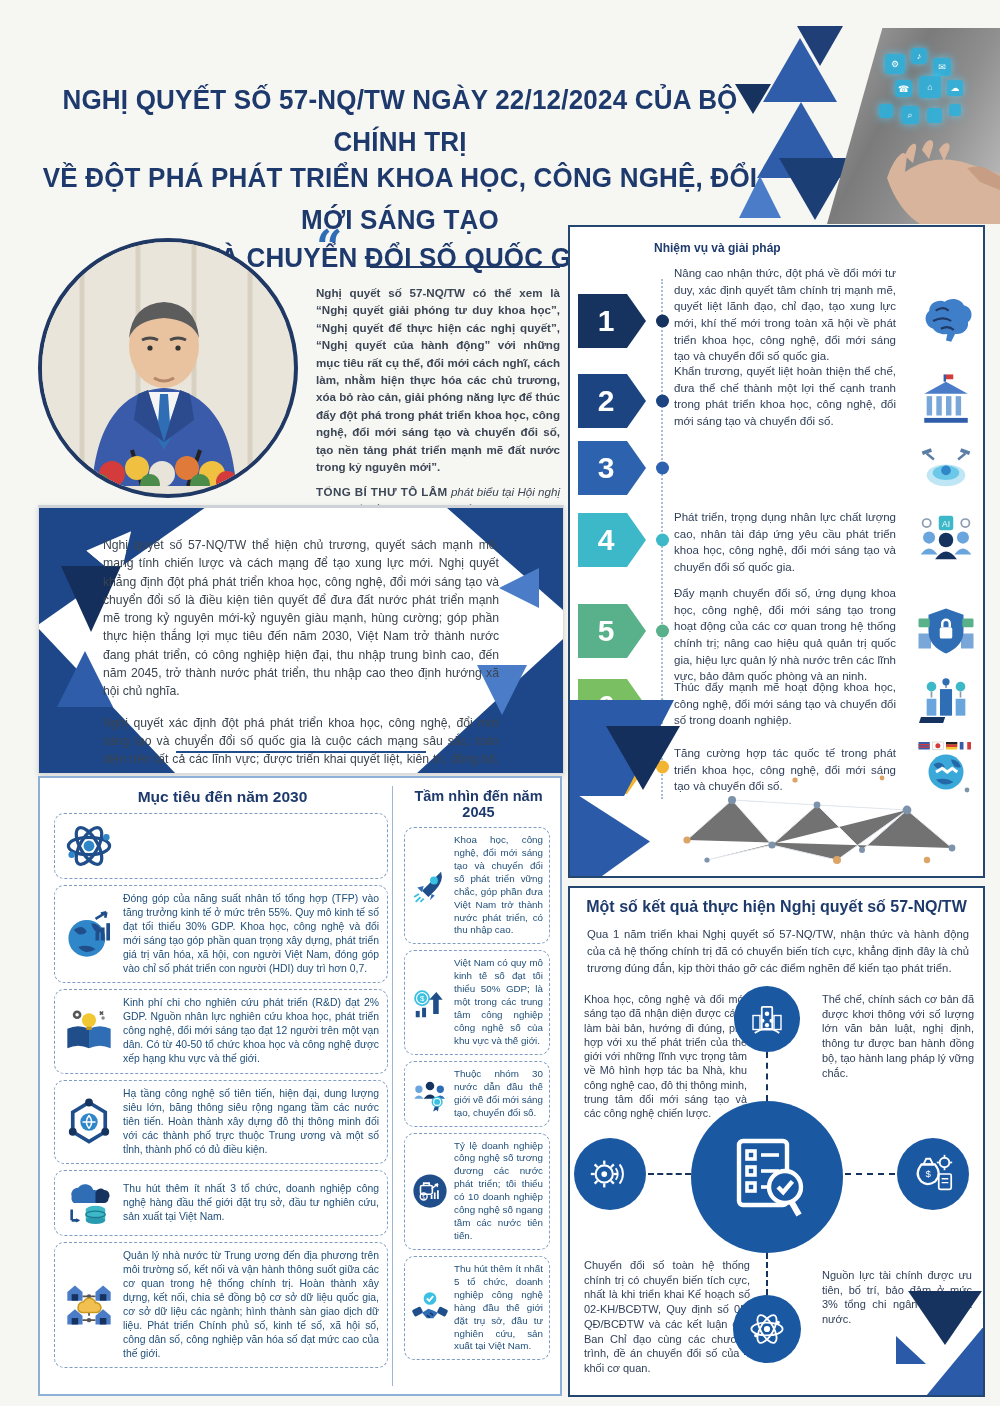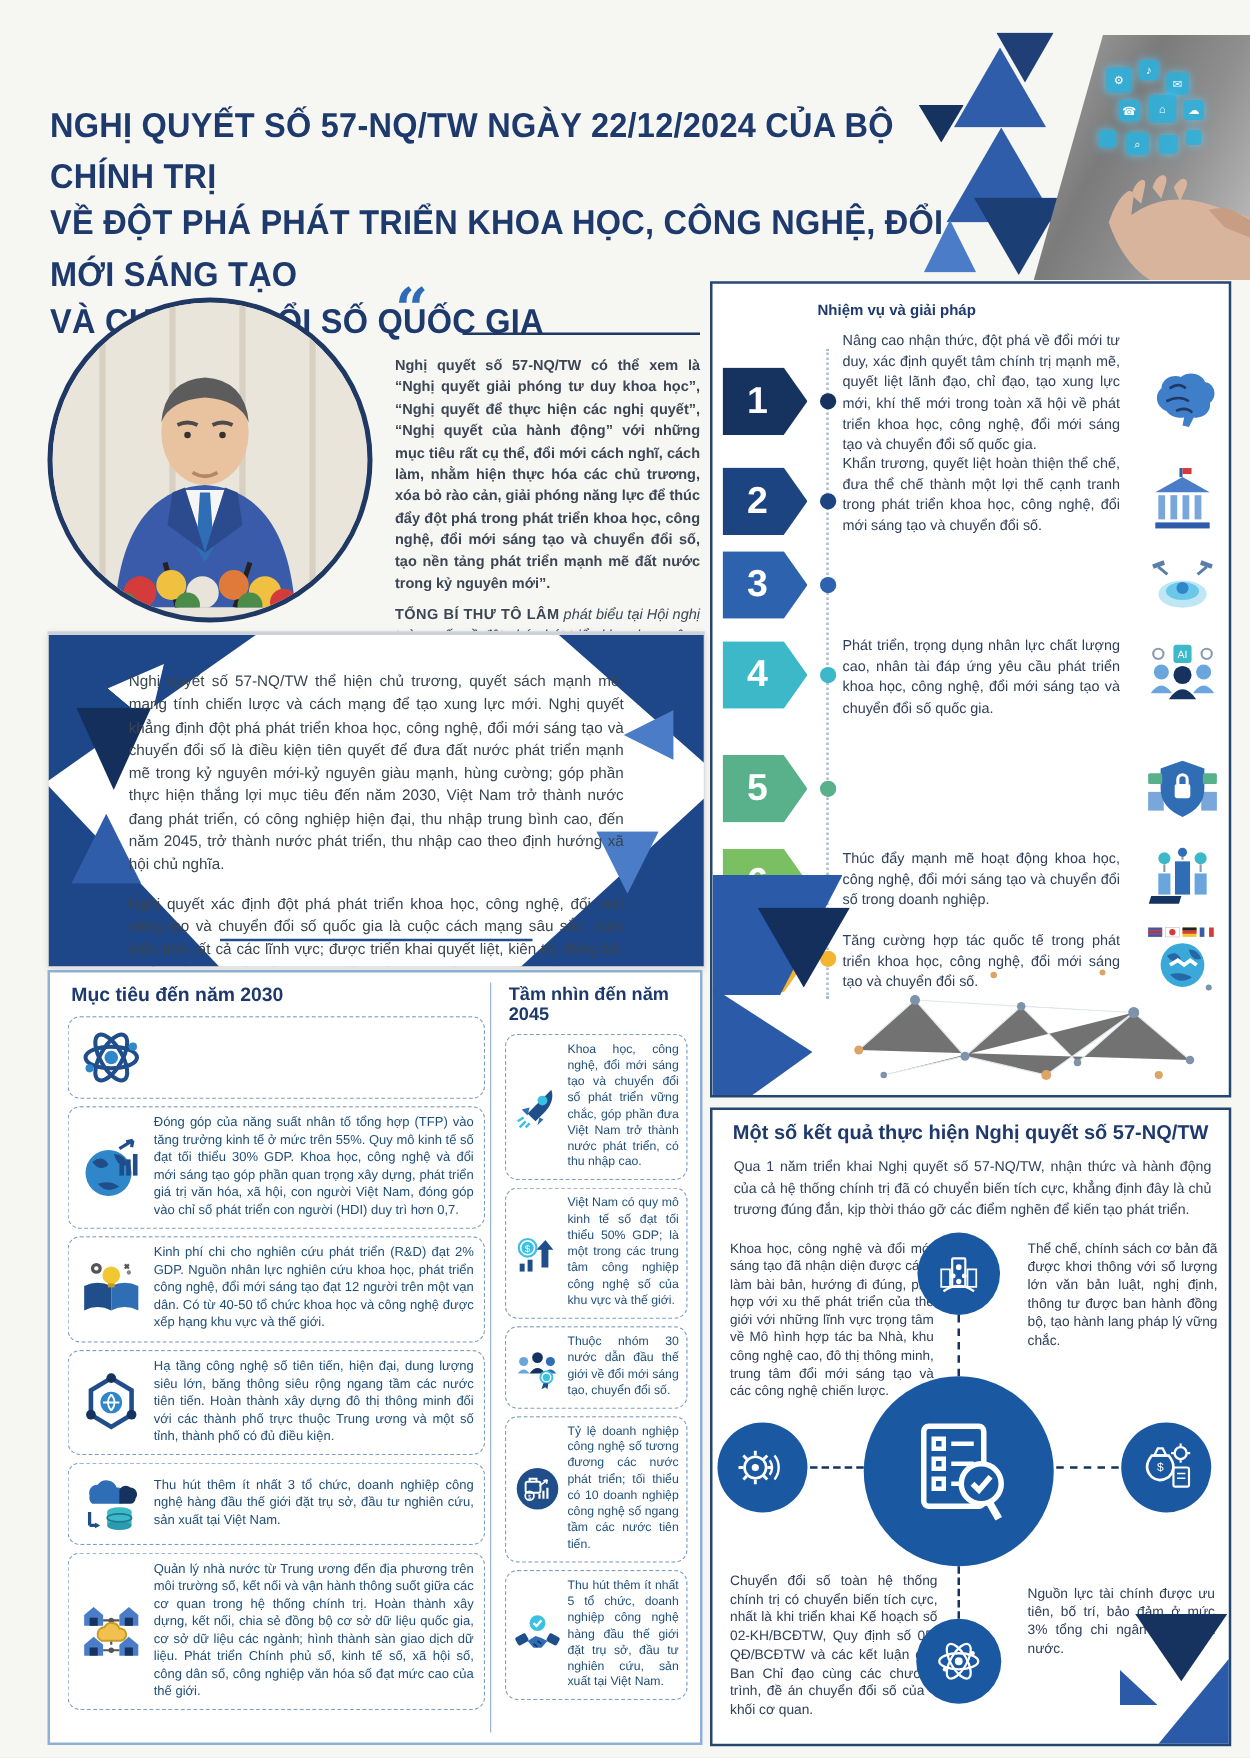--- a/index.html
+++ b/index.html
@@ -1,20 +1,20 @@
 <!DOCTYPE html>
 <html><head>
 <meta charset="utf-8">
 <style>
   html,body{margin:0;padding:0;background:#e9e9e6;}
   .page{position:relative;width:1000px;height:1406px;margin:0 auto;background:#f6f6f3;overflow:hidden;
         font-family:"Liberation Sans",sans-serif;-webkit-font-smoothing:antialiased;}
   i.tri{position:absolute;display:block;}
   
-  .header-title{position:absolute;left:40px;top:82px;width:720px;text-align:left;color:#1e3a6c;font-weight:bold;}
+  .header-title{position:absolute;left:40px;top:82px;width:720px;text-align:center;color:#1e3a6c;font-weight:bold;}
   .header-title .tl{font-size:26px;line-height:39px;letter-spacing:.2px;transform:scaleY(1.06);}
   .hgraf{position:absolute;left:735px;top:26px;width:265px;height:198px;}
   .photo{position:absolute;left:92px;top:2px;width:173px;height:196px;
          clip-path:polygon(32% 0,100% 0,100% 100%,0 100%);
          background:linear-gradient(118deg,#a9a9a9 0%,#7b7b7b 38%,#8f8f8f 62%,#c2c2c2 100%);}
   .appicon{position:absolute;border-radius:3px;background:rgba(42,180,226,.85);color:#fff;
            display:flex;align-items:center;justify-content:center;font-size:9px;
            box-shadow:0 0 8px rgba(80,210,255,.8);}
   
   .portrait{position:absolute;left:38px;top:238px;width:252px;height:252px;border-radius:50%;
@@ -47,21 +47,21 @@
   .ttext{position:absolute;left:104px;top:0;width:222px;font-size:11.5px;line-height:1.45;
          text-align:justify;color:#31405a;}
   .ticon{position:absolute;right:4px;top:50%;transform:translateY(-50%);width:74px;height:74px;
          display:flex;align-items:center;justify-content:center;}
   
   .goals{position:absolute;left:38px;top:776px;width:524px;height:620px;background:#fff;
          border:2px solid #8fb0d6;box-sizing:border-box;overflow:hidden;}
   .gcol{position:absolute;left:14px;top:10px;width:334px;}
   .vcol{position:absolute;left:364px;top:10px;width:146px;}
   .gdiv{position:absolute;left:352px;top:8px;bottom:8px;border-left:1.5px solid #9db6d6;}
-  .ghead{font-size:15.5px;font-weight:bold;color:#1e3a6c;margin:0 0 7px 3px;}
+  .ghead{font-size:15.5px;font-weight:bold;color:#1e3a6c;margin:0 0 7px 3px;text-align:center;}
   .gitem{border:1.6px dashed #7f9dc0;border-radius:10px;padding:6px 8px;display:flex;align-items:center;
          gap:8px;margin-bottom:6px;background:#fff;}
   .gicon{flex:0 0 52px;width:52px;height:52px;}
   .gtext{font-size:10.4px;line-height:1.35;text-align:justify;color:#1f4e79;}
   .vitem{border:1.6px dashed #7f9dc0;border-radius:10px;padding:6px 6px;display:flex;align-items:center;
          gap:5px;margin-bottom:6px;background:#fff;}
   .vicon{flex:0 0 38px;width:38px;height:38px;}
   .vtext{font-size:9.8px;line-height:1.32;text-align:justify;color:#1f4e79;}
   
   .res{position:absolute;left:568px;top:886px;width:417px;height:511px;background:#fff;
@@ -238,20 +238,21 @@
             <path d="M15 40 q9 -13 18 0 z" fill="#16335f"></path>
             <circle cx="8" cy="10" r="3.4" fill="none" stroke="#8a9bb0" stroke-width="1.4"></circle>
             <circle cx="40" cy="10" r="3.4" fill="none" stroke="#8a9bb0" stroke-width="1.4"></circle>
           </svg>
       </span>
     </div>
 
     <div class="trow" style="top:358px;height:92px;">
       <span class="num" style="background:#58b18a;">5</span>
       <span class="bullet" style="background:#58b18a;"></span>
+      <div class="ttext">Đẩy mạnh chuyển đổi số, ứng dụng khoa học, công nghệ, đổi mới sáng tạo trong hoạt động của các cơ quan trong hệ thống chính trị; nâng cao hiệu quả quản trị quốc gia, hiệu lực quản lý nhà nước trên các lĩnh vực, bảo đảm quốc phòng và an ninh.</div>
       <span class="ticon">
         <svg width="60" height="60" viewBox="0 0 48 48">
             <rect x="2" y="26" width="10" height="12" fill="#7aa7d9"></rect>
             <rect x="36" y="26" width="10" height="12" fill="#7aa7d9"></rect>
             <path d="M24 6 L38 11 V24 Q38 36 24 42 Q10 36 10 24 V11 Z" fill="#2f6db5"></path>
             <rect x="19" y="21" width="10" height="9" rx="1.5" fill="#fff"></rect>
             <path d="M21 21 v-3 a3 3 0 0 1 6 0 v3" stroke="#fff" stroke-width="2" fill="none"></path>
             <rect x="2" y="14" width="9" height="7" rx="1" fill="#58b18a"></rect>
             <rect x="37" y="14" width="9" height="7" rx="1" fill="#58b18a"></rect>
           </svg>

